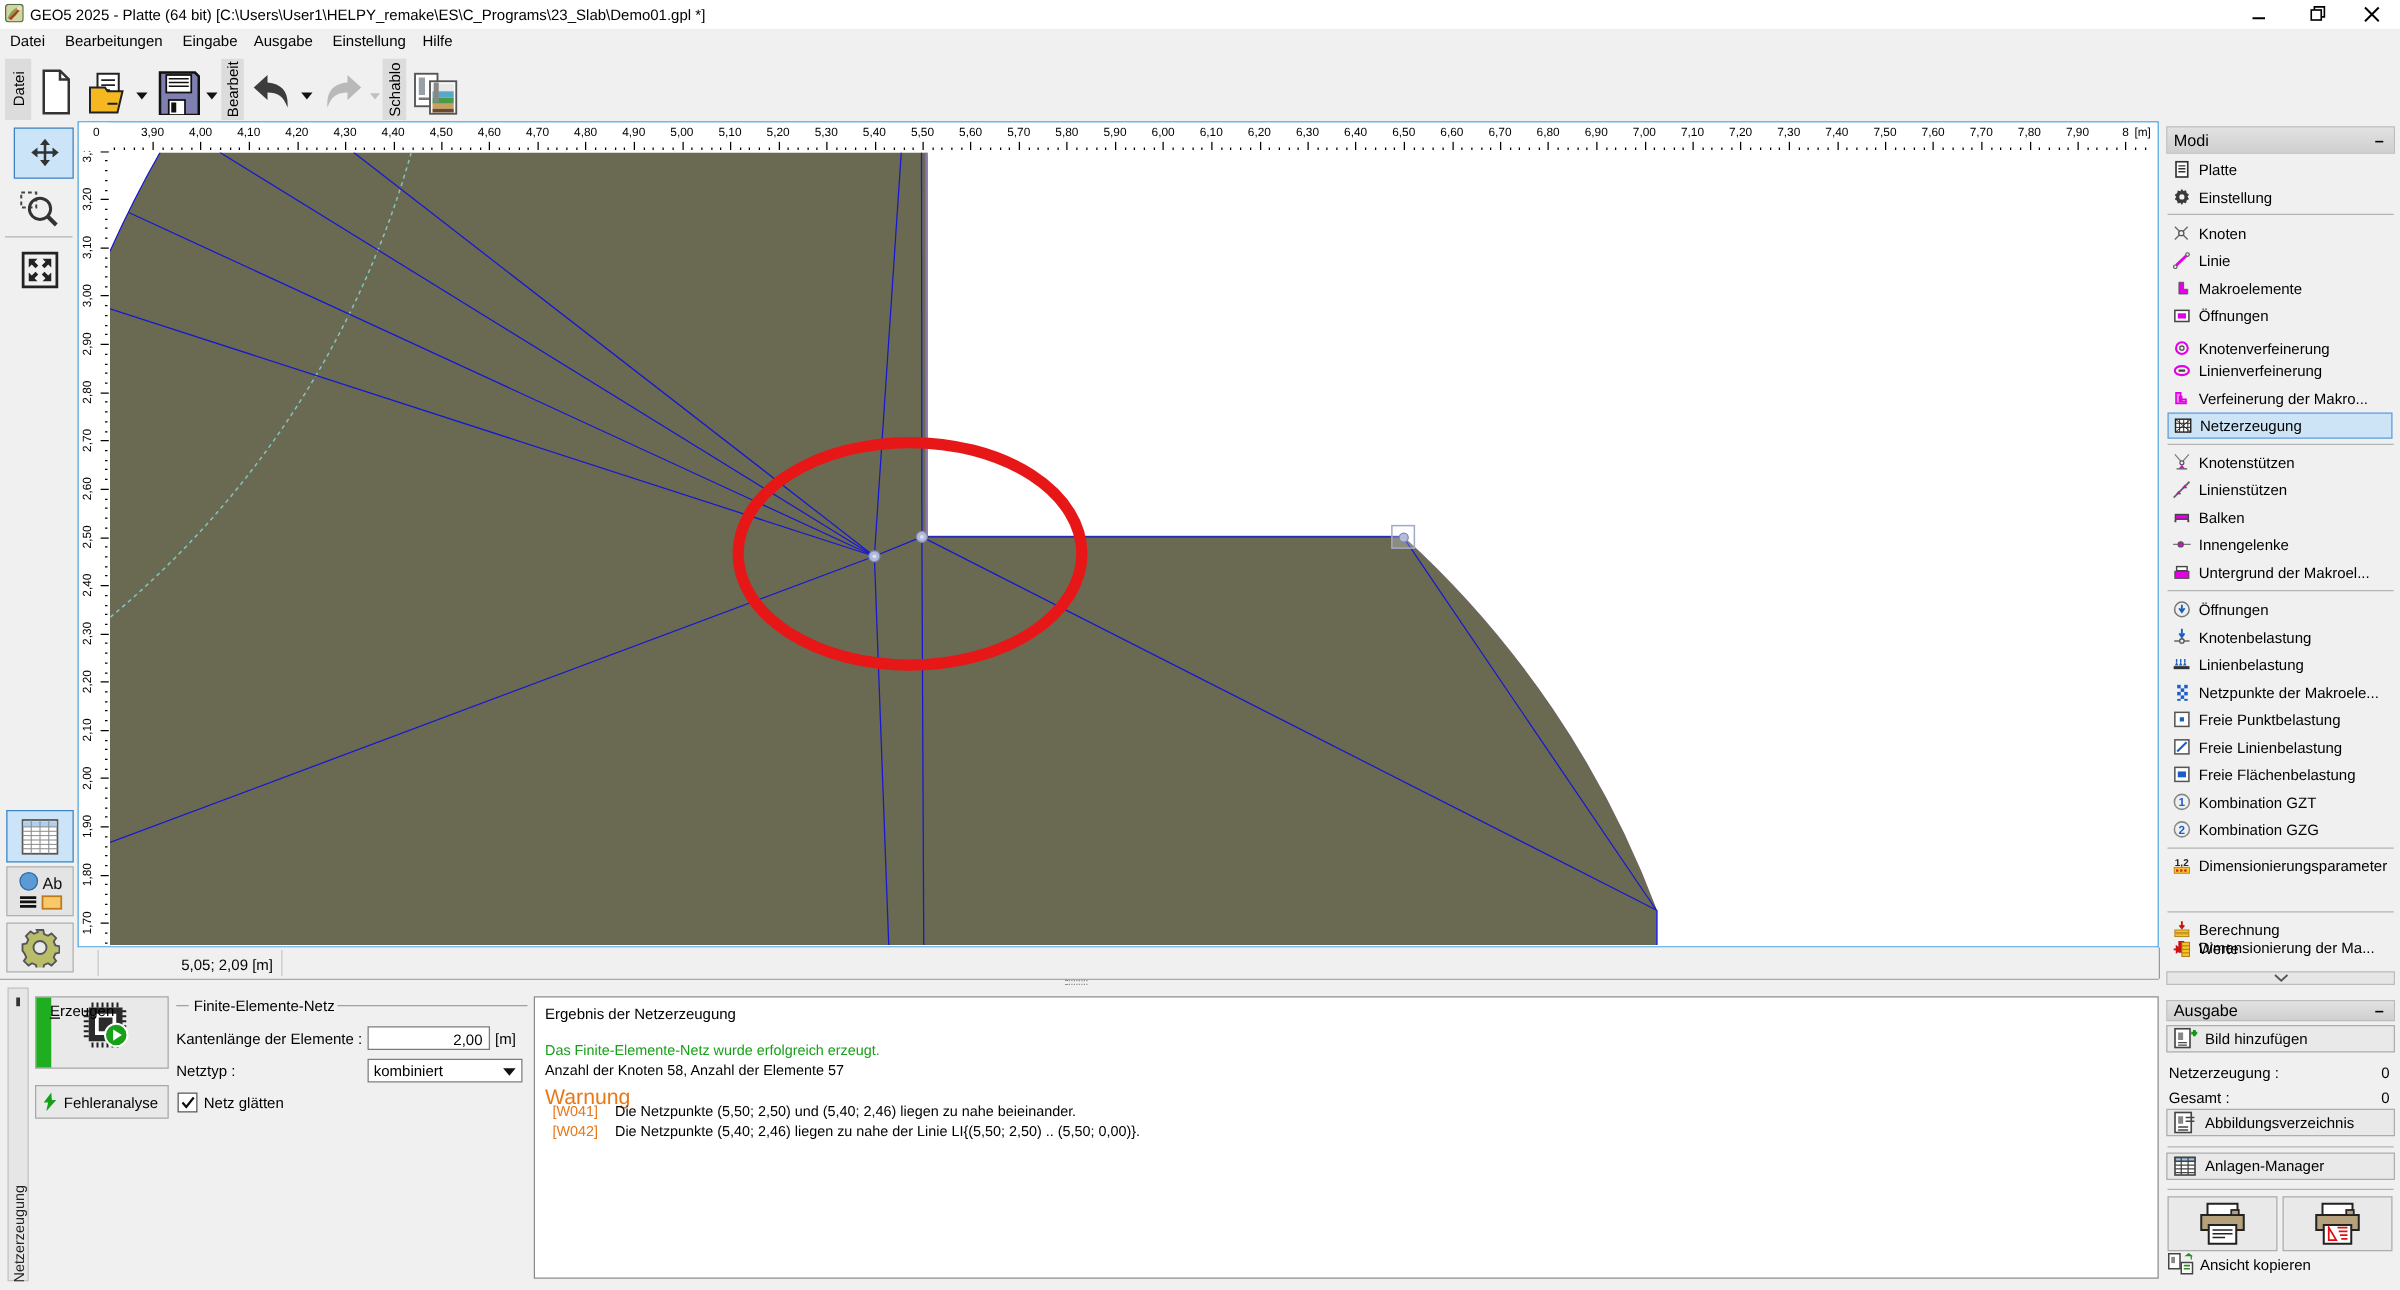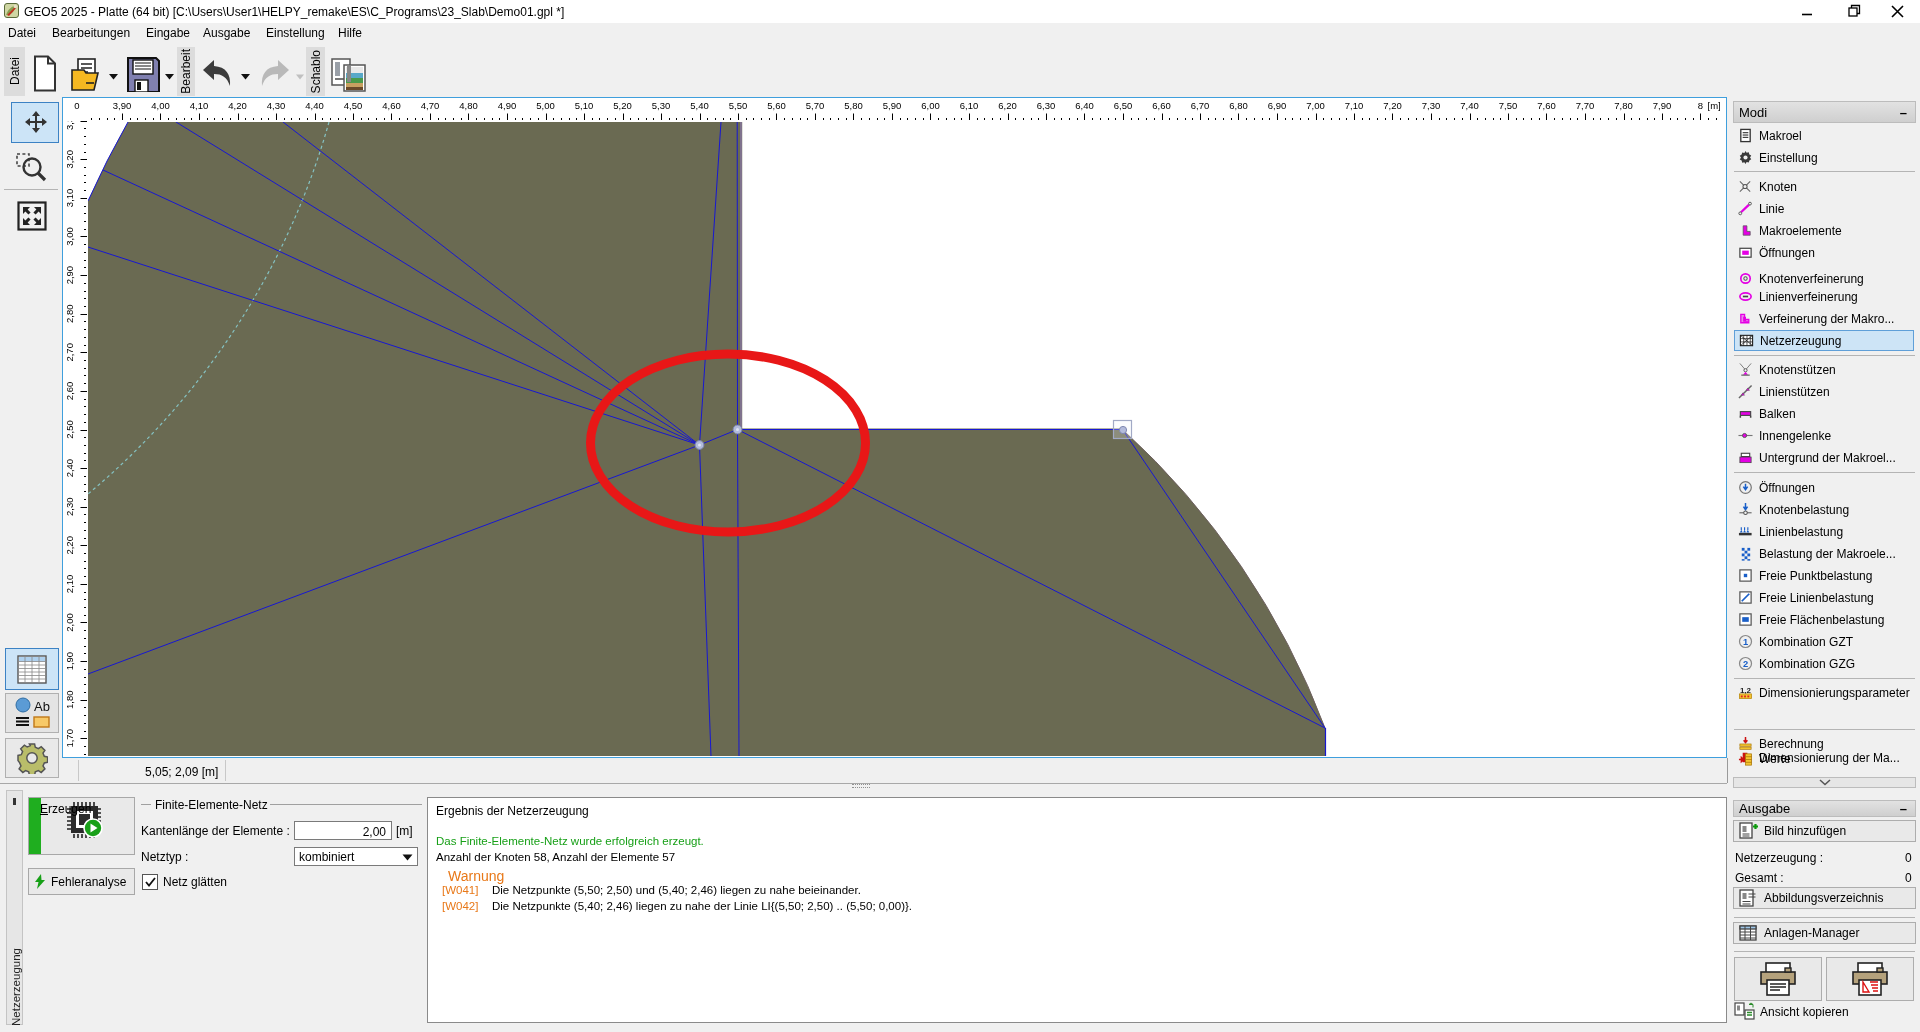--- a/index.html
+++ b/index.html
@@ -746,34 +746,34 @@
   </svg>
 <div class="ab" style="left:142px;top:874px;width:16px;height:16px;background:#fff;border:1.5px solid #555"></div>
 <svg class="ab" style="left:145px;top:877px" width="11" height="10" viewBox="0 0 11 10">
     <path d="M1 5l3 3.5L10 1" fill="none" stroke="#111" stroke-width="1.8"></path>
   </svg>
 <div class="ab t12" style="left:163px;top:875px">Netz glätten</div>
 <div class="ab" style="left:427px;top:797px;width:1300px;height:226px;background:#fff;border:1px solid #8a8a8a"></div>
 <div class="ab t12" style="left:436px;top:804px;font-weight:normal">Ergebnis der Netzerzeugung</div>
 <div class="ab t12" style="left:436px;top:835px;color:#18a018;font-size:11.5px">Das Finite-Elemente-Netz wurde erfolgreich erzeugt.</div>
 <div class="ab t12" style="left:436px;top:851px;font-size:11.5px">Anzahl der Knoten 58, Anzahl der Elemente 57</div>
-<div class="ab t12" style="left:448px;top:868px;color:#e87818;font-size:14px">Warnung</div>
+<div class="ab t12" style="left:436px;top:868px;color:#e87818;font-size:17px">Warnung</div>
 <div class="ab t12" style="left:442px;top:884px;color:#e87818;font-size:11.5px">[W041]</div>
 <div class="ab t12" style="left:492px;top:884px;font-size:11.5px">Die Netzpunkte (5,50; 2,50) und (5,40; 2,46) liegen zu nahe beieinander.</div>
 <div class="ab t12" style="left:442px;top:900px;color:#e87818;font-size:11.5px">[W042]</div>
 <div class="ab t12" style="left:492px;top:900px;font-size:11.5px">Die Netzpunkte (5,40; 2,46) liegen zu nahe der Linie LI{(5,50; 2,50) .. (5,50; 0,00)}.</div>
 <div class="ab" style="left:1733px;top:101px;width:183px;height:22px;background:linear-gradient(#e2e2e2,#cfcfcf);border:1px solid #bcbcbc;display:flex;align-items:center">
     <span style="font-size:13px;margin-left:5px">Modi</span>
     <span style="margin-left:auto;margin-right:8px;font-weight:bold;font-size:13px">–</span>
   </div>
 <div class="ab" style="left:1734px;top:125px;width:180px;height:21px;display:flex;align-items:center">
     <svg width="15" height="15" style="margin-left:4px">
       <use href="#i-projekt"></use>
     </svg>
-    <span class="t12" style="margin-left:6px">Makroel</span>
+    <span class="t12" style="margin-left:6px">Platte</span>
   </div>
 <div class="ab" style="left:1734px;top:147px;width:180px;height:21px;display:flex;align-items:center">
     <svg width="15" height="15" style="margin-left:4px">
       <use href="#i-gear"></use>
     </svg>
     <span class="t12" style="margin-left:6px">Einstellung</span>
   </div>
 <div class="sep" style="left:1734px;top:171px;width:181px"></div>
 <div class="ab" style="left:1734px;top:176px;width:180px;height:21px;display:flex;align-items:center">
     <svg width="15" height="15" style="margin-left:4px">
@@ -870,21 +870,21 @@
 <div class="ab" style="left:1734px;top:521px;width:180px;height:21px;display:flex;align-items:center">
     <svg width="15" height="15" style="margin-left:4px">
       <use href="#i-libel"></use>
     </svg>
     <span class="t12" style="margin-left:6px">Linienbelastung</span>
   </div>
 <div class="ab" style="left:1734px;top:543px;width:180px;height:21px;display:flex;align-items:center">
     <svg width="15" height="15" style="margin-left:4px">
       <use href="#i-belmak"></use>
     </svg>
-    <span class="t12" style="margin-left:6px">Belastung der Makroele...</span>
+    <span class="t12" style="margin-left:6px">Netzpunkte der Makroele...</span>
   </div>
 <div class="ab" style="left:1734px;top:565px;width:180px;height:21px;display:flex;align-items:center">
     <svg width="15" height="15" style="margin-left:4px">
       <use href="#i-frpkt"></use>
     </svg>
     <span class="t12" style="margin-left:6px">Freie Punktbelastung</span>
   </div>
 <div class="ab" style="left:1734px;top:587px;width:180px;height:21px;display:flex;align-items:center">
     <svg width="15" height="15" style="margin-left:4px">
       <use href="#i-frlin"></use>

